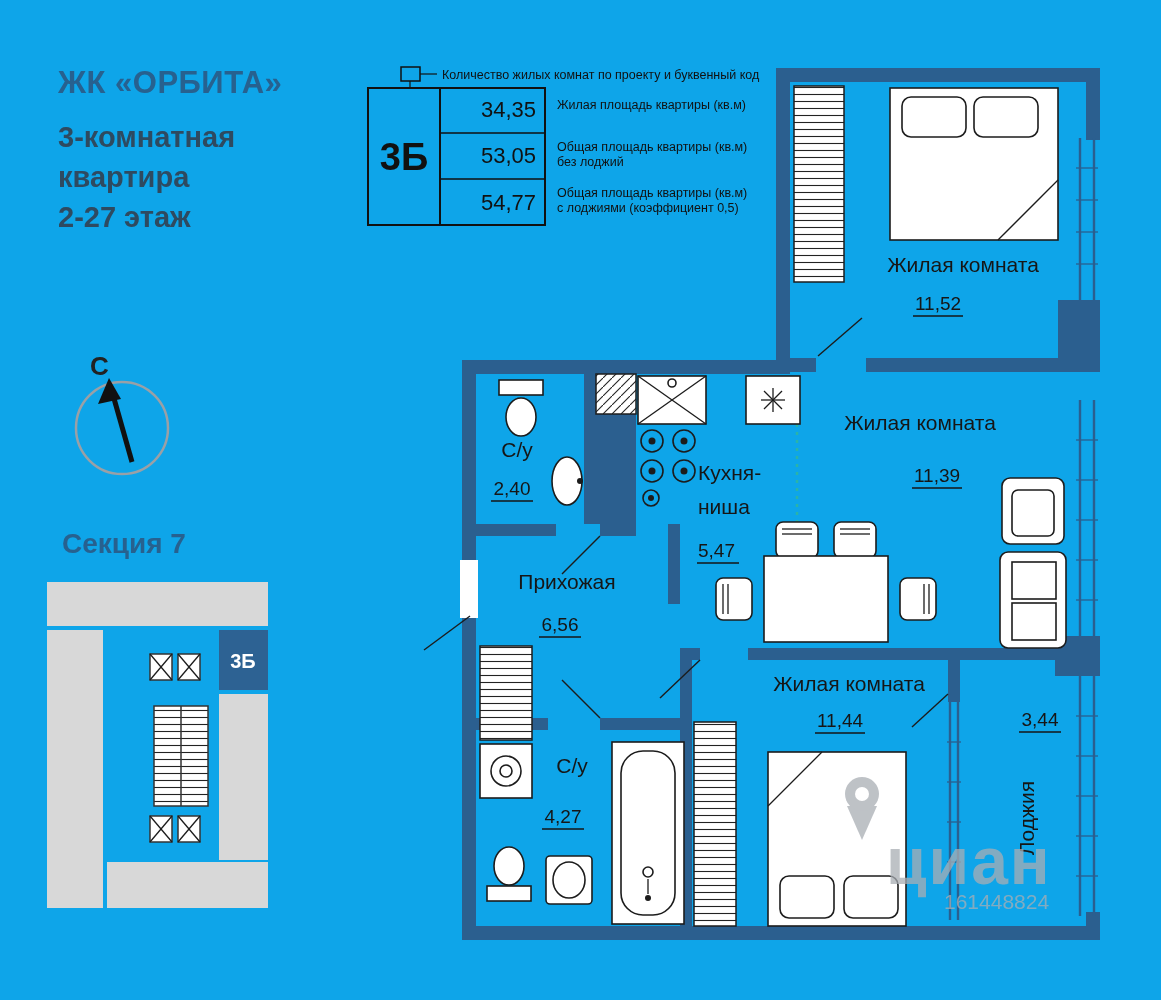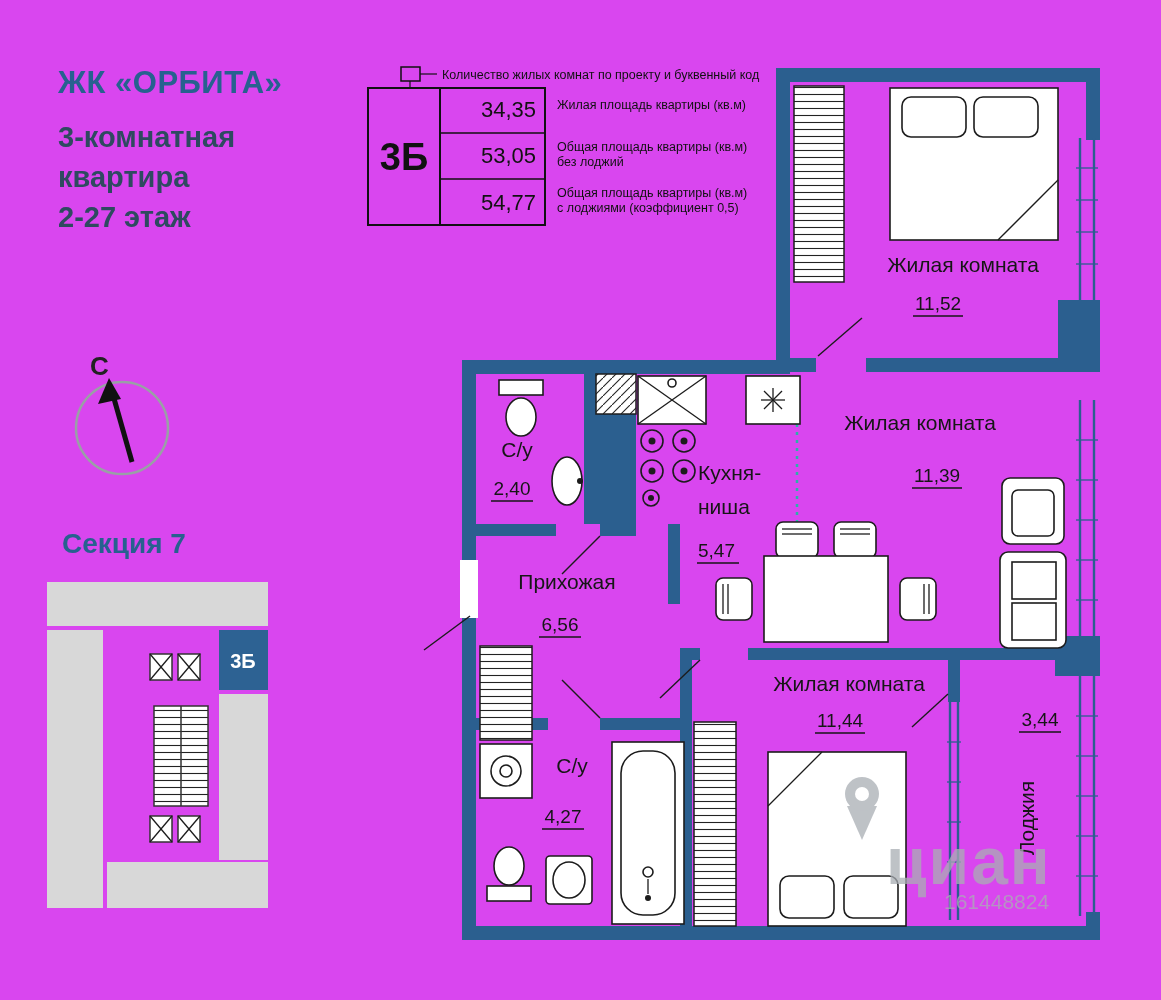--- a/index.html
+++ b/index.html
@@ -1,16 +1,16 @@
 <!DOCTYPE html>
 <html><head>
 <meta charset="utf-8">
 <style>
   html,body{margin:0;padding:0;background:#ffffff;}
-  .page{position:relative;width:1161px;height:1000px;background:#d946ef;overflow:hidden;
+  .page{position:relative;width:1161px;height:1000px;background:#0ea5e9;overflow:hidden;
         font-family:"Liberation Sans",sans-serif;}
   svg{position:absolute;left:0;top:0;}
   svg text{font-family:"Liberation Sans",sans-serif;}
   .wall{fill:#2b5f8f;stroke:none}
   .fx{fill:#ffffff;stroke:#1c1c1c;stroke-width:1.6}
   .fxn{fill:none;stroke:#1c1c1c;stroke-width:1.6}
   .tl{stroke:#1c1c1c;stroke-width:1.3;fill:none}
   .door{stroke:#1c1c1c;stroke-width:1.4;fill:none}
   .win{stroke:#2b5f8f;stroke-width:2.4;fill:none}
   .wt{stroke:#2b5f8f;stroke-width:1.3}

